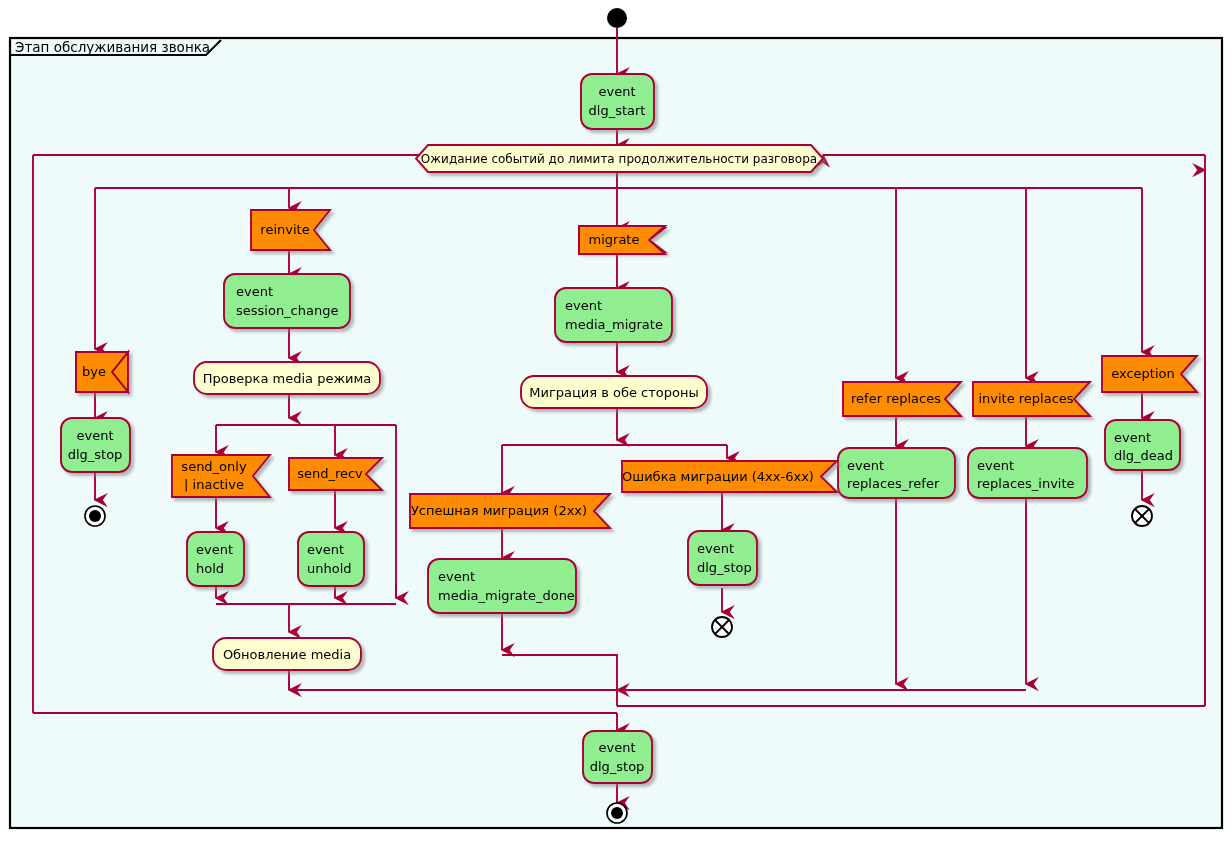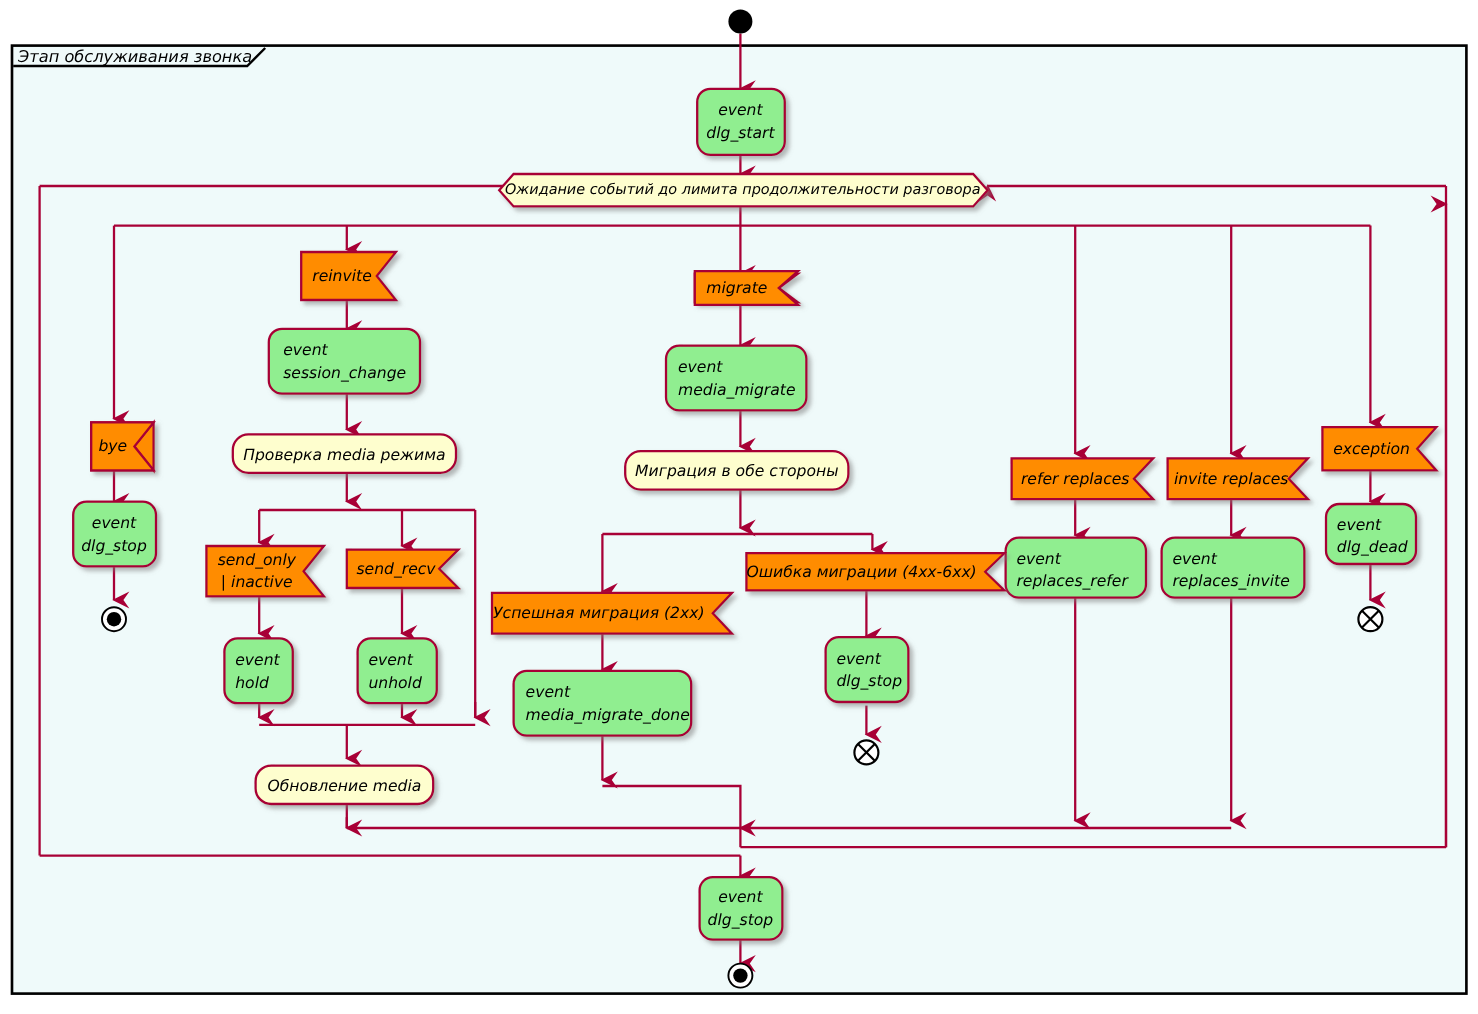--- a/index.html
+++ b/index.html
@@ -1,17 +1,17 @@
 <!DOCTYPE html>
 <html><head>
 <meta charset="utf-8">
 <style>
   html,body{margin:0;padding:0;background:#ffffff;}
   body{font-family:"DejaVu Sans","Liberation Sans",sans-serif;}
-  #stage{position:relative;width:1232px;height:845px;overflow:hidden;background:#ffffff;font-style:italic;}
+  #stage{position:relative;width:1232px;height:845px;overflow:hidden;background:#ffffff;}
   #svgroot{position:absolute;left:0;top:0;width:1232px;height:845px;}
   .nodetext{font-family:"DejaVu Sans","Liberation Sans",sans-serif;font-size:13px;fill:#000000;dominant-baseline:middle;}
   .frametitle{font-family:"DejaVu Sans","Liberation Sans",sans-serif;font-size:13.5px;fill:#000000;}
   .condtext{font-family:"DejaVu Sans","Liberation Sans",sans-serif;font-size:12px;fill:#000000;dominant-baseline:middle;}
 </style>
 </head>
 <body>
 
 <div id="stage">
 <svg id="svgroot" viewBox="0 0 1232 845" xmlns="http://www.w3.org/2000/svg">

